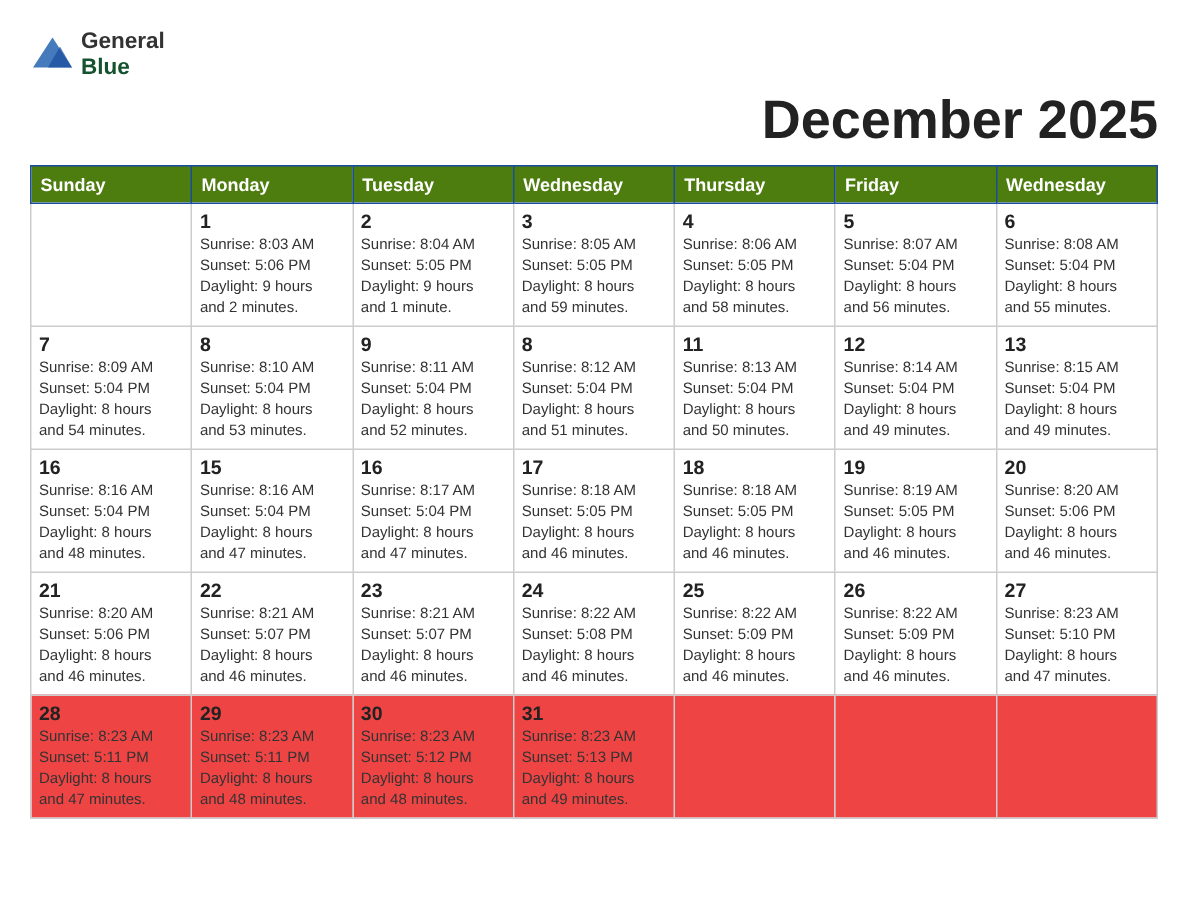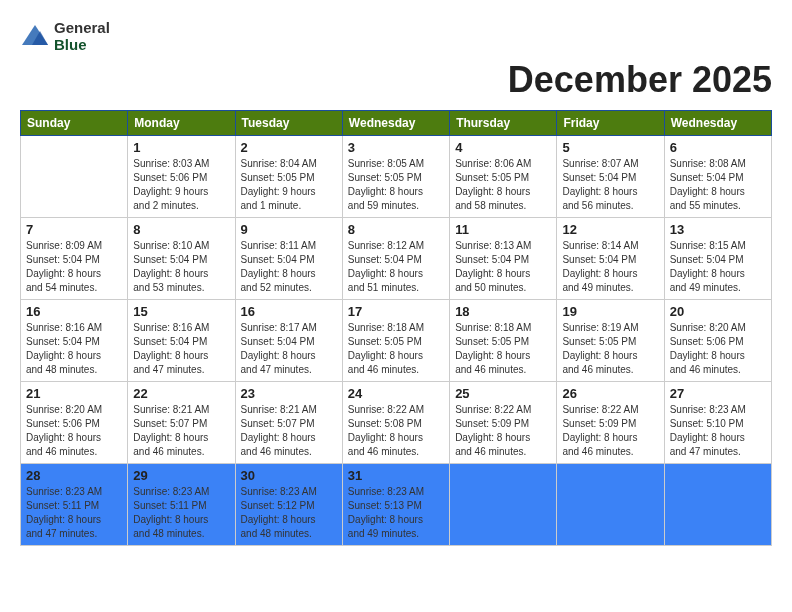--- a/index.html
+++ b/index.html
@@ -77,21 +77,21 @@
       border: 1px solid #ccc;
       vertical-align: top;
       padding: 4px 5px;
       width: calc(100% / 7);
       min-height: 80px;
       font-size: 10.5px;
       color: #333;
       background: #fff;
     }
     .calendar tr:last-child td {
-      background: #3b82f6;
+      background: #ef4444;
     }
     .day-num {
       font-size: 13px;
       font-weight: bold;
       color: #222;
       display: block;
       margin-bottom: 2px;
     }
     .day-info {
       font-size: 10px;

